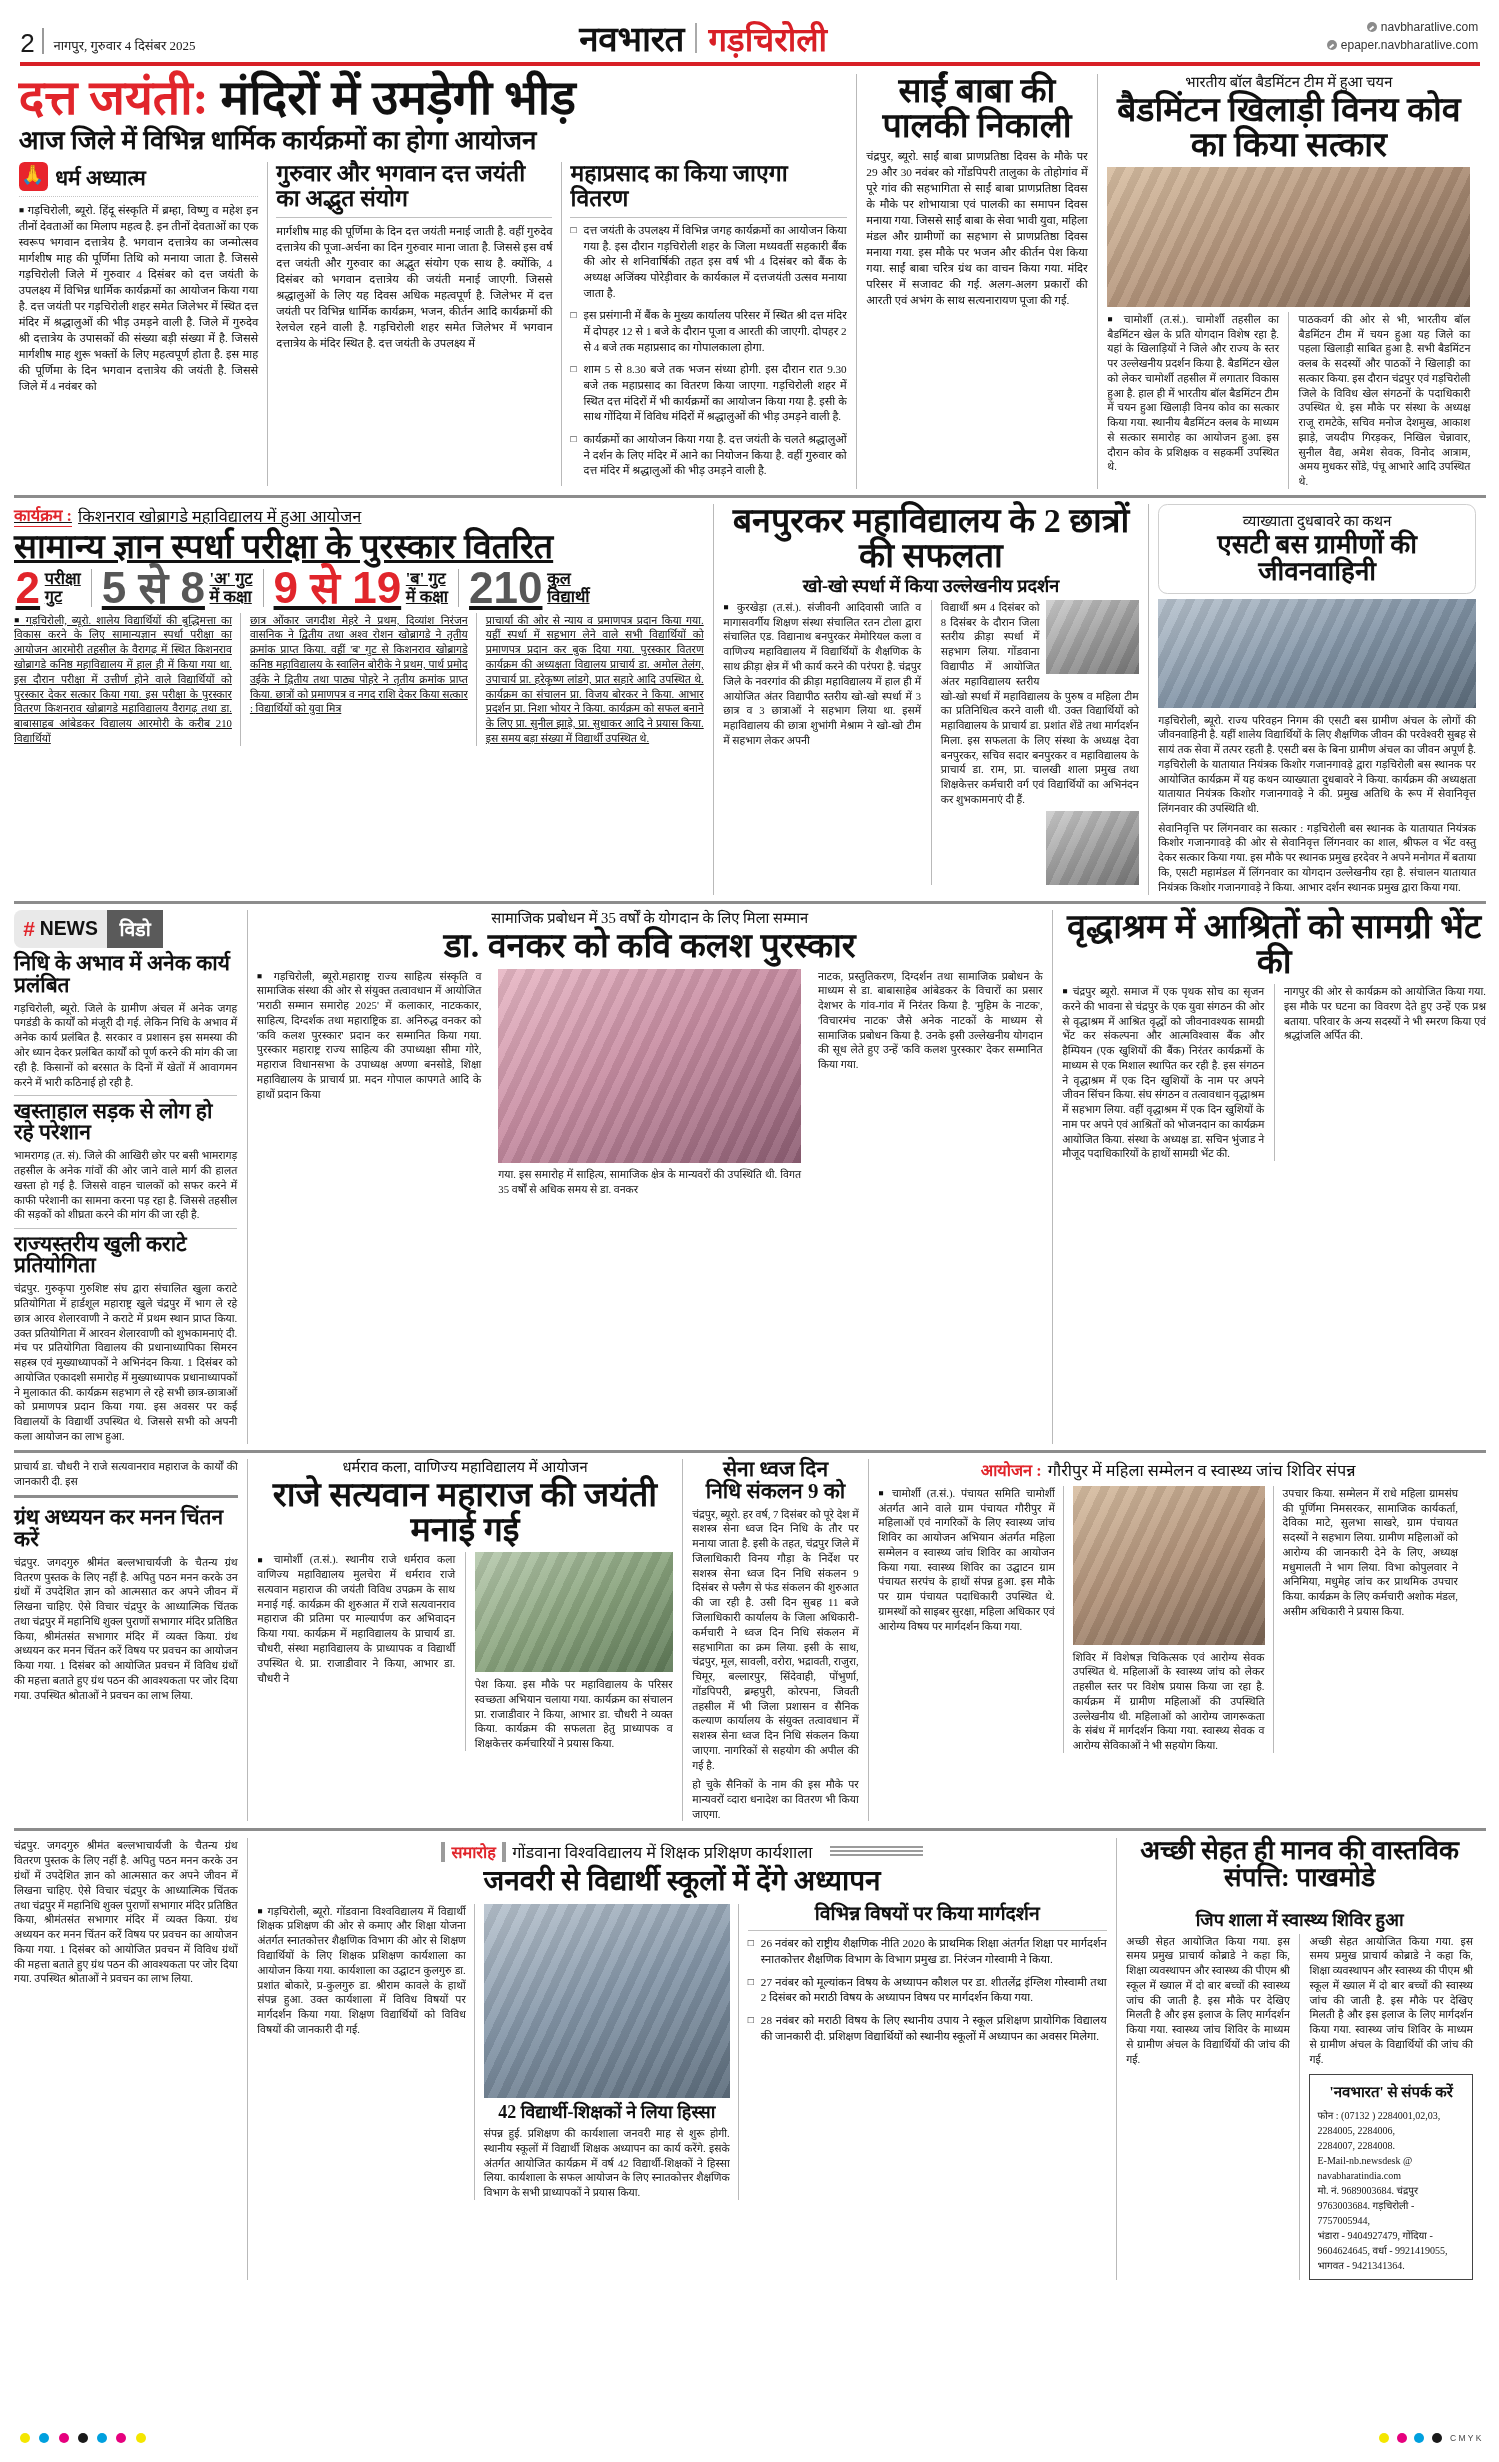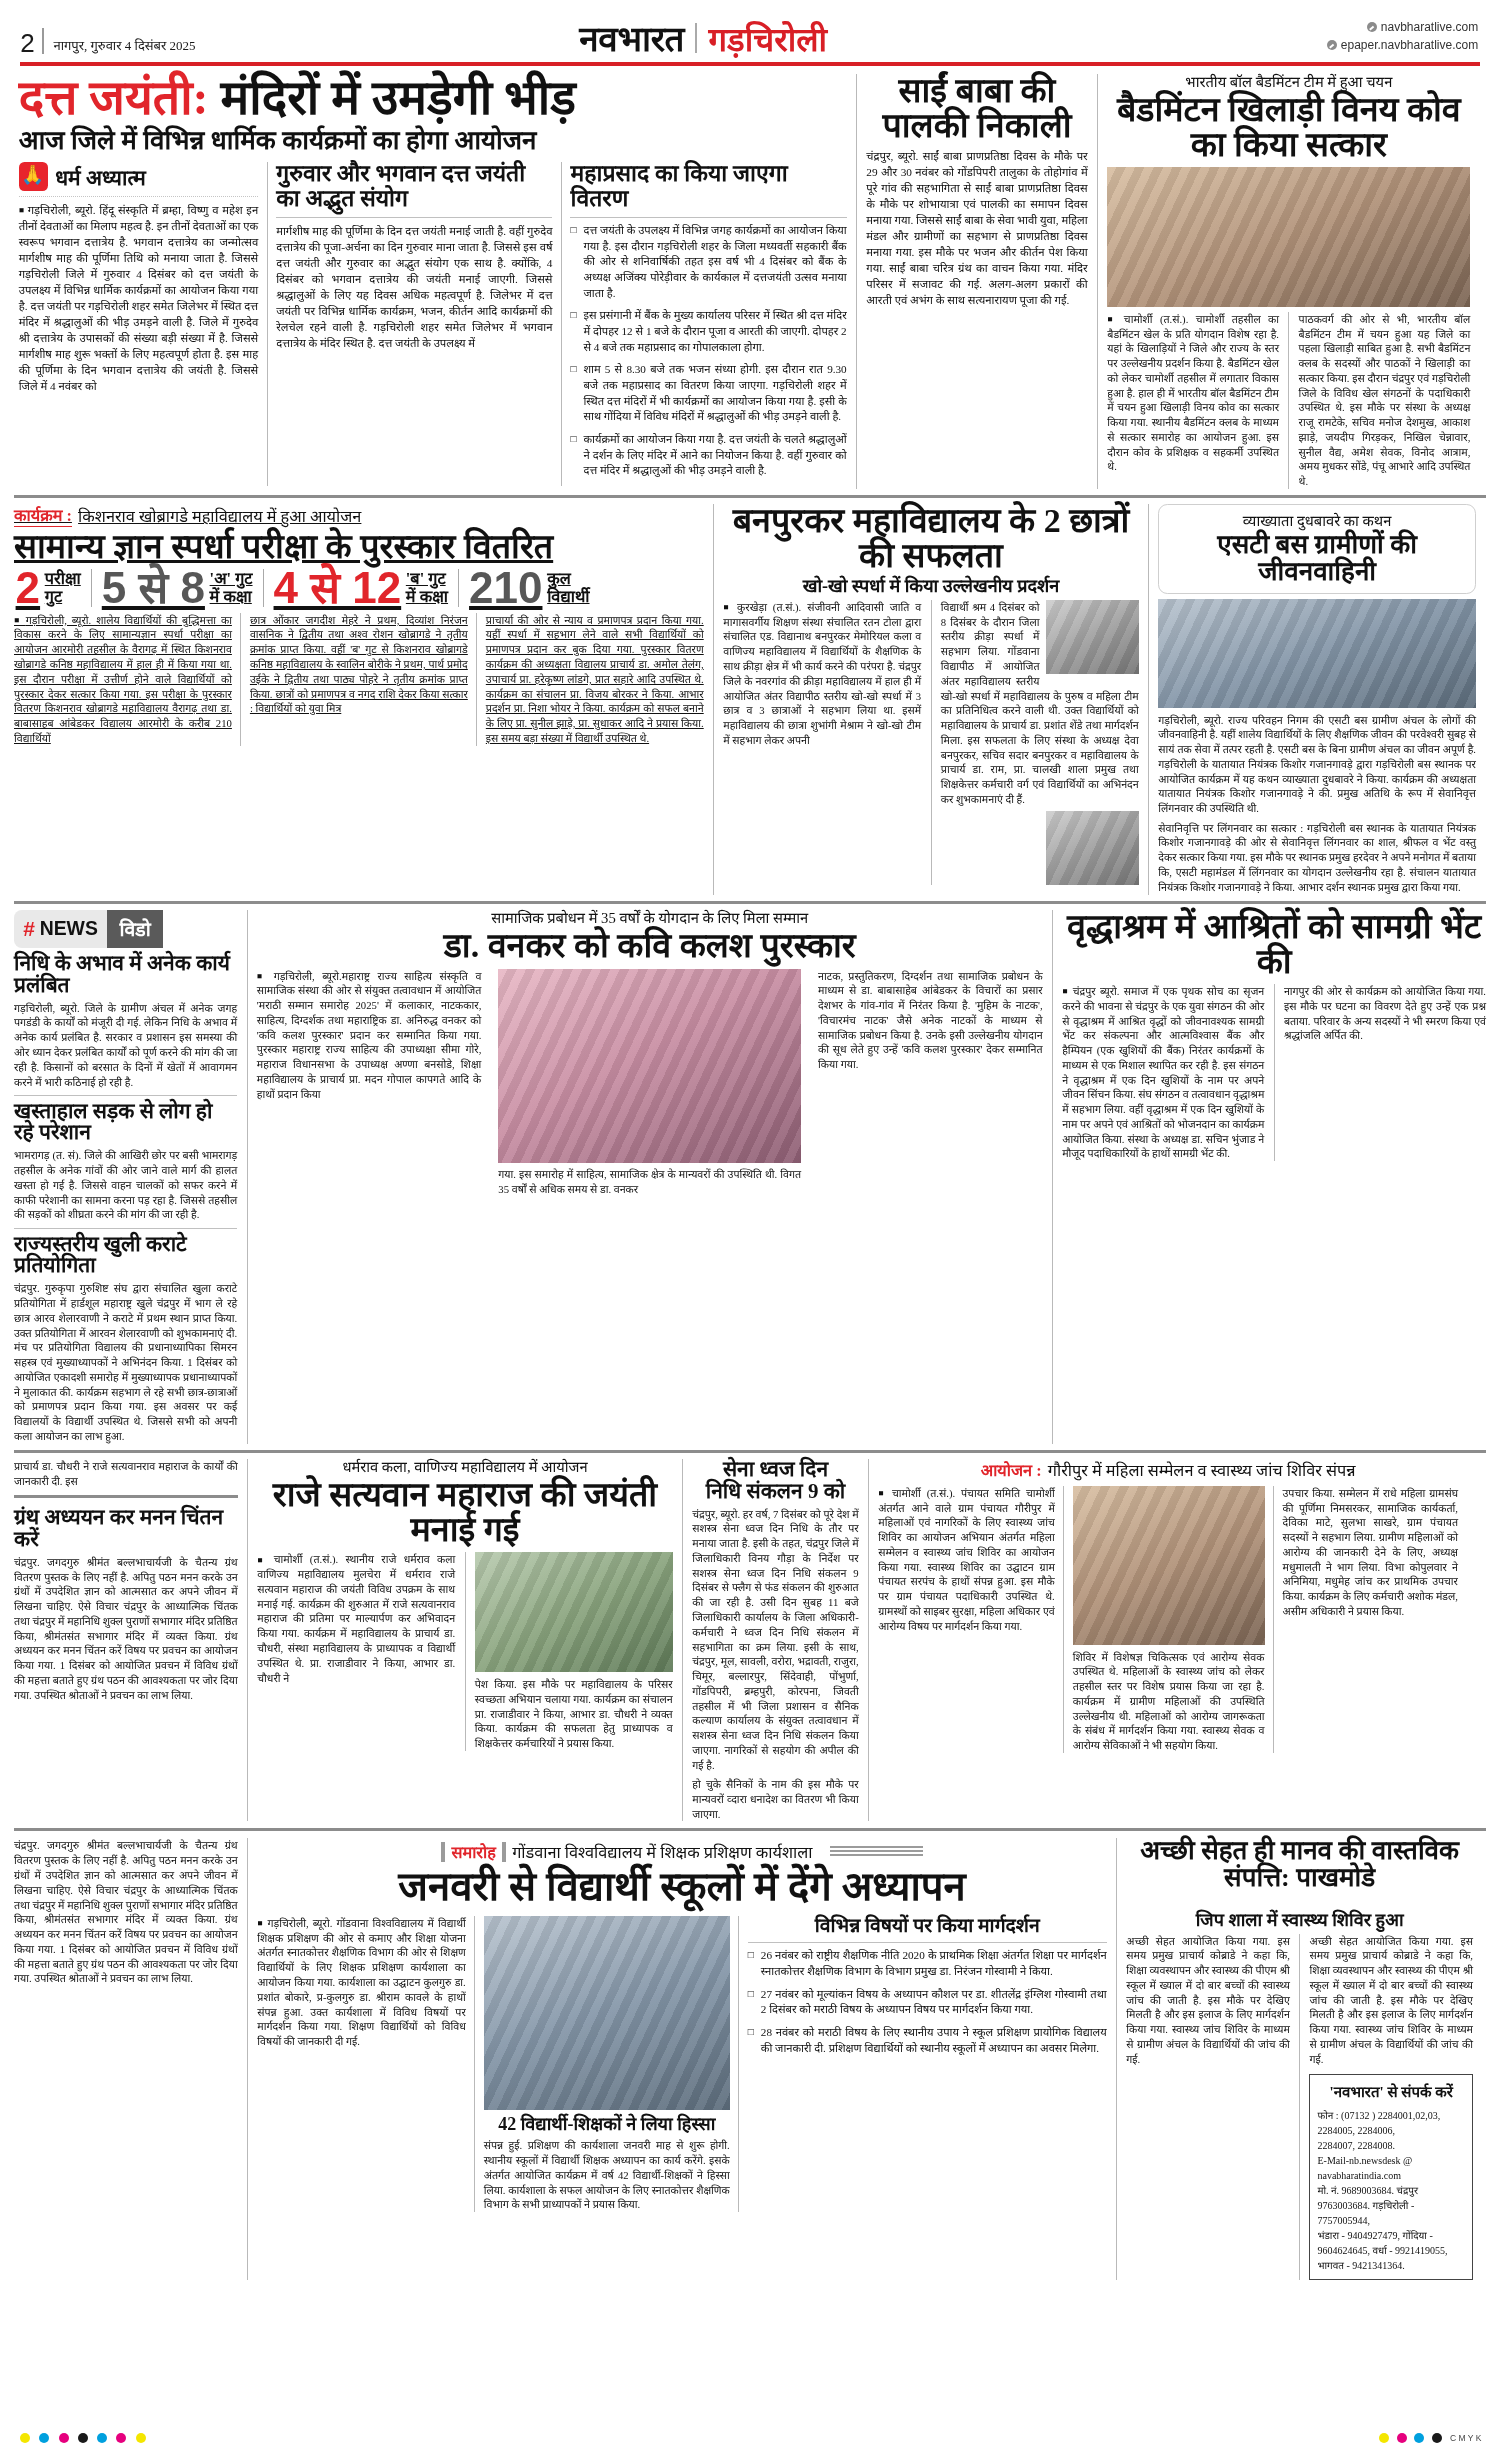--- a/index.html
+++ b/index.html
@@ -236,21 +236,21 @@
           </div>
         </div>
         <div class="stat">
           <div class="stat-num gray">5 से 8</div>
           <div>
             <div class="stat-lab">'अ' गुट</div>
             <div class="stat-lab">में कक्षा</div>
           </div>
         </div>
         <div class="stat">
-          <div class="stat-num red">4 से 12</div>
+          <div class="stat-num red">9 से 19</div>
           <div>
             <div class="stat-lab">'ब' गुट</div>
             <div class="stat-lab">में कक्षा</div>
           </div>
         </div>
         <div class="stat">
           <div class="stat-num gray">210</div>
           <div>
             <div class="stat-lab">कुल</div>
             <div class="stat-lab">विद्यार्थी</div>
@@ -422,21 +422,21 @@
         <span class="tag-bars">
             <span class="b"></span>
           </span>
         <span class="tag-txt">गोंडवाना विश्वविद्यालय में शिक्षक प्रशिक्षण कार्यशाला</span>
         <span class="stack-rule" style="flex:0 0 93px; margin-left:11px;">
           <div></div>
             <div></div>
             <div></div>
         </span>
       </div>
-      <div class="hl hl-xl" style="font-size:40px; margin-top:1.6px;">जनवरी से विद्यार्थी स्कूलों में देंगे अध्यापन</div>
+      <div class="hl hl-xl" style="font-size:28px; margin-top:1.6px;">जनवरी से विद्यार्थी स्कूलों में देंगे अध्यापन</div>
 
       <div class="three-col mt10">
         <div class="tc" style="flex:0 0 217px;">
           <div class="body-txt sm lead">गड़चिरोली, ब्यूरो. गोंडवाना विश्वविद्यालय में विद्यार्थी शिक्षक प्रशिक्षण की ओर से कमाए और शिक्षा योजना अंतर्गत स्नातकोत्तर शैक्षणिक विभाग की ओर से शिक्षण विद्यार्थियों के लिए शिक्षक प्रशिक्षण कार्यशाला का आयोजन किया गया. कार्यशाला का उद्घाटन कुलगुरु डा. प्रशांत बोकारे, प्र-कुलगुरु डा. श्रीराम कावले के हाथों संपन्न हुआ. उक्त कार्यशाला में विविध विषयों पर मार्गदर्शन किया गया. शिक्षण विद्यार्थियों को विविध विषयों की जानकारी दी गई.</div>
         </div>
         <div class="tc vsep" style="flex:0 0 264px;">
           <div class="photo p-blue" style="height:194px;"></div>
           <div class="hl hl-xs" style="margin-top:5.4px;">42 विद्यार्थी-शिक्षकों ने लिया हिस्सा</div>
           <div class="body-txt sm mt6">संपन्न हुई. प्रशिक्षण की कार्यशाला जनवरी माह से शुरू होगी. स्थानीय स्कूलों में विद्यार्थी शिक्षक अध्यापन का कार्य करेंगे. इसके अंतर्गत आयोजित कार्यक्रम में वर्ष 42 विद्यार्थी-शिक्षकों ने हिस्सा लिया. कार्यशाला के सफल आयोजन के लिए स्नातकोत्तर शैक्षणिक विभाग के सभी प्राध्यापकों ने प्रयास किया.</div>
         </div>

